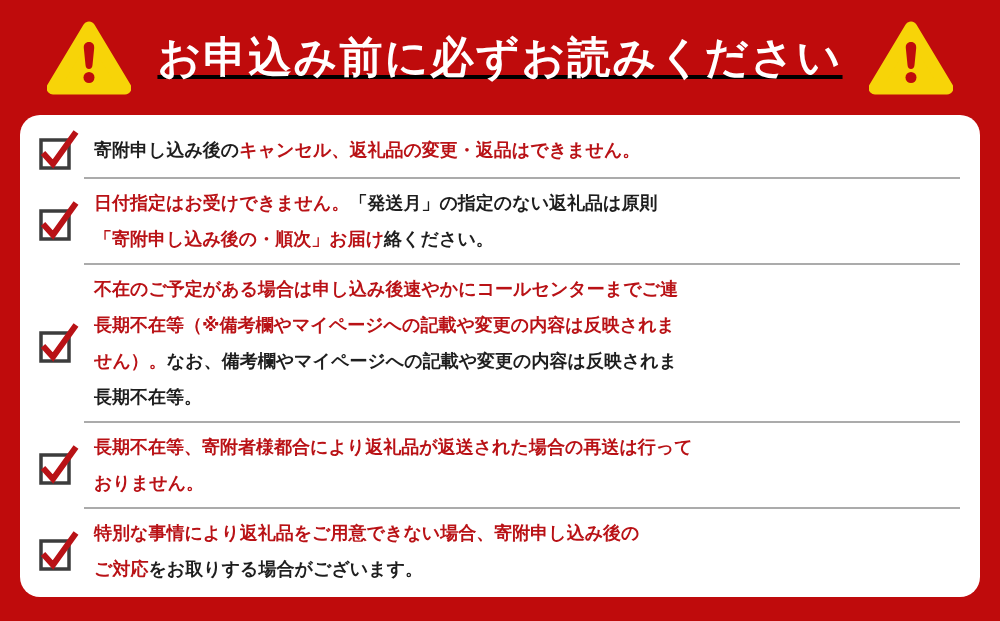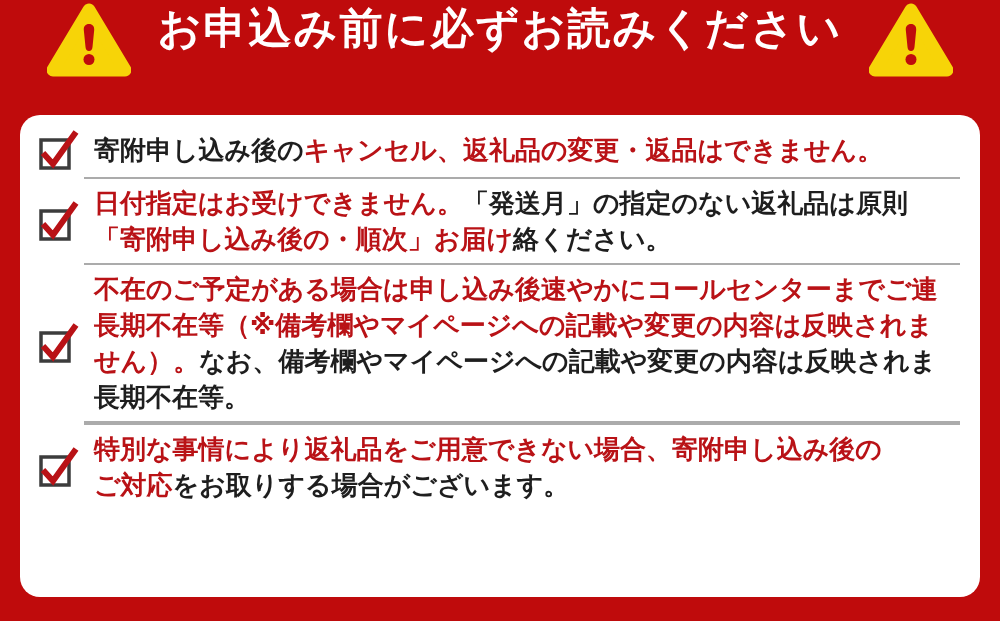--- a/index.html
+++ b/index.html
@@ -11,22 +11,24 @@
   .page {
     width: 1000px;
     height: 621px;
     background: #BF0B0C;
     overflow: hidden;
   }
   
   .header {
     height: 115px;
     display: flex;
+    align-items: center;
     justify-content: center;
     gap: 26px;
+    text-decoration: underline;
   }
   .page-title {
     color: #FFFFFF;
     font-size: 43px;
     font-weight: 700;
     letter-spacing: 2px;
     white-space: nowrap;
   }
   .warn-icon { display: block; }
   
@@ -40,21 +42,21 @@
   }
   .item {
     display: flex;
     align-items: center;
     gap: 15px;
     padding: 6px 0;
   }
   .checkbox { flex: 0 0 42px; width: 42px; }
   .checkbox svg { display: block; }
   .notice-text {
-    font-size: 26px;
+    font-size: 18px;
     line-height: 36px;
     font-weight: 700;
     letter-spacing: 0;
   }
   .c-red   { color: #B91216; }
   .c-black { color: #1E1E1E; }
   .divider {
     height: 2px;
     background: #ABABAB;
     margin: 0 8px 0 47px;
@@ -119,20 +121,32 @@
       </span>
       <p class="notice-text">
         <span class="c-red">不在のご予定がある場合は申し込み後速やかにコールセンターまでご連</span><br>
         <span class="c-red">長期不在等（※備考欄やマイページへの記載や変更の内容は反映されま</span><br>
         <span class="c-red">せん）。</span><span class="c-black">なお、備考欄やマイページへの記載や変更の内容は反映されま</span><br>
         <span class="c-black">長期不在等。</span>
       </p>
     </div>
     <div class="divider"></div>
 
+    <div class="item">
+      <span class="checkbox">
+        <svg width="42" height="42" viewBox="0 0 42 42">
+          <rect x="4" y="11" width="28" height="28" fill="none" stroke="#3C3C3C" stroke-width="3.5"></rect>
+          <path d="M6 24 L16 35 L39 3" fill="none" stroke="#B91216" stroke-width="6"></path>
+        </svg>
+      </span>
+      <p class="notice-text">
+        <span class="c-red">長期不在等、寄附者様都合により返礼品が返送された場合の再送は行って</span><br>
+        <span class="c-red">おりません。</span>
+      </p>
+    </div>
     <div class="divider"></div>
 
     <div class="item">
       <span class="checkbox">
         <svg width="42" height="42" viewBox="0 0 42 42">
           <rect x="4" y="11" width="28" height="28" fill="none" stroke="#3C3C3C" stroke-width="3.5"></rect>
           <path d="M6 24 L16 35 L39 3" fill="none" stroke="#B91216" stroke-width="6"></path>
         </svg>
       </span>
       <p class="notice-text">

